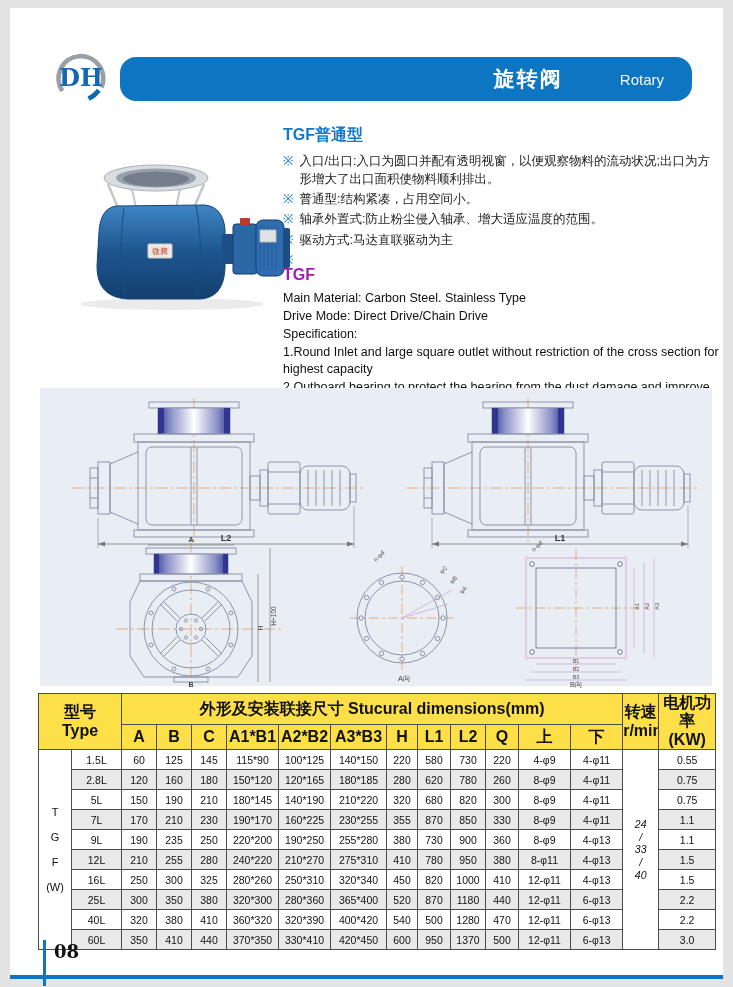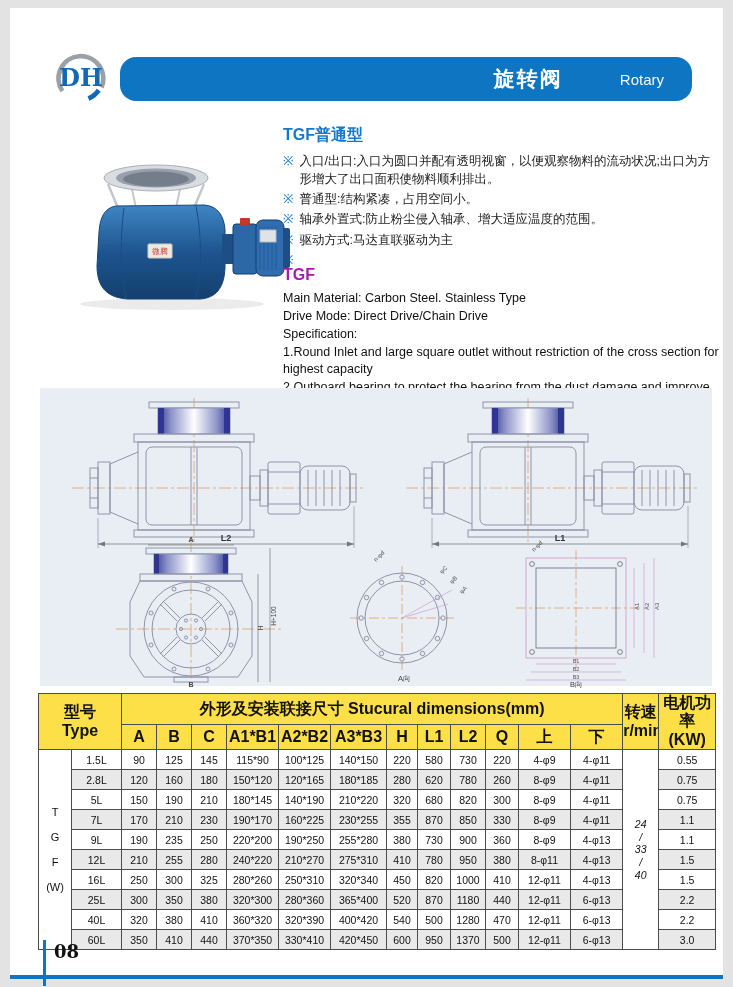--- a/index.html
+++ b/index.html
@@ -340,21 +340,21 @@
     </thead>
     <tbody>
         <tr>
           <td rowspan="10" class="groupcell">
             <div>T</div>
             <div>G</div>
             <div>F</div>
             <div>(W)</div>
           </td>
           <td>1.5L</td>
-          <td>90</td>
+          <td>60</td>
           <td>125</td>
           <td>145</td>
           <td>115*90</td>
           <td>100*125</td>
           <td>140*150</td>
           <td>220</td>
           <td>580</td>
           <td>730</td>
           <td>220</td>
           <td>4-φ9</td>

